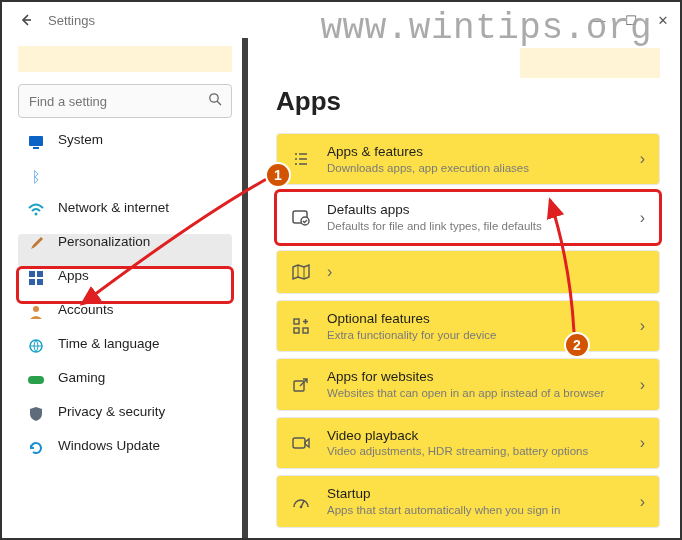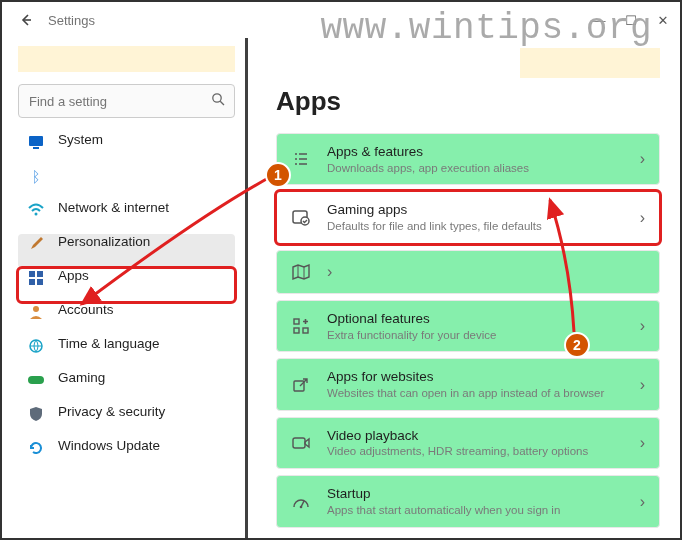--- a/index.html
+++ b/index.html
@@ -3,35 +3,35 @@
 <meta charset="utf-8">
 <style>
   * { box-sizing: border-box; margin: 0; padding: 0; }
   body { width: 682px; height: 540px; font-family: "Segoe UI", Arial, sans-serif; background: #fff; border: 2px solid #333; position: relative; overflow: hidden; }
   .titlebar { display: flex; align-items: center; height: 36px; padding: 0 10px; }
   .back-btn { width: 28px; height: 28px; display: flex; align-items: center; justify-content: center; font-size: 16px; color: #444; }
   .title { font-size: 13px; color: #737373; margin-left: 8px; }
   .win-controls { margin-left: auto; display: flex; gap: 18px; color: #555; font-size: 13px; }
   .win-controls span { width: 14px; text-align: center; }
   .content { display: flex; height: calc(100% - 36px); }
-  .sidebar { width: 246px; padding: 8px 10px 8px 16px; border-right: 3px solid #404040; }
+  .sidebar { width: 246px; padding: 8px 10px 8px 16px; border-right: 6px solid #404040; }
   .redact-s { height: 26px; background: #fff4d6; margin-bottom: 6px; }
   .search-wrap { position: relative; margin: 12px 0 14px; }
   .search { width: 100%; height: 34px; border: 1px solid #ccc; border-radius: 4px; padding: 0 34px 0 10px; font-size: 13px; background: #fafafa; }
   .search-icon { position: absolute; right: 10px; top: 8px; color: #666; font-size: 15px; }
   .nav { list-style: none; }
   .nav-item { display: flex; align-items: flex-start; height: 34px; padding: 0 8px; border-radius: 4px; font-size: 13.5px; color: #1f1f1f; cursor: pointer; position: relative; }
   .nav-item .ic { width: 20px; height: 20px; margin-right: 12px; display: flex; align-items: center; justify-content: center; font-size: 15px; }
   .nav-item.active { background: #eaeaea; }
   .nav-item.highlighted { outline: 3px solid #e02020; outline-offset: -1px; }
   .main { flex: 1; padding: 10px 20px 10px 28px; overflow: hidden; }
   .main-redact { height: 30px; width: 140px; background: #fff4d6; margin-left: auto; margin-bottom: 8px; }
   .page-title { font-size: 26px; font-weight: 600; color: #222; margin-bottom: 16px; }
   .cards { display: flex; flex-direction: column; gap: 6px; }
-  .card { display: flex; align-items: center; background: #86efac; border: 1px solid #e8e8e8; border-radius: 4px; padding: 9px 14px 9px 12px; cursor: pointer; }
+  .card { display: flex; align-items: center; background: #fde047; border: 1px solid #e8e8e8; border-radius: 4px; padding: 9px 14px 9px 12px; cursor: pointer; }
   .card.hl { outline: 3px solid #e02020; outline-offset: -1px; background: #fff; }
   .card-ic { width: 24px; height: 24px; margin-right: 14px; color: #444; display: flex; align-items: center; justify-content: center; }
   .card-txt { flex: 1; }
   .card-title { font-size: 13.5px; color: #1f1f1f; line-height: 1.3; }
   .card-sub { font-size: 11.5px; color: #7a7a7a; line-height: 1.3; }
   .chev { color: #666; }
   .watermark { position: absolute; top: 6px; right: 28px; font-size: 36px; font-family: Liberation Mono, monospace; color: rgba(100,100,100,0.55); letter-spacing: 0.5px; pointer-events: none; text-shadow: 0 0 2px #fff; }
   .badge { position: absolute; width: 26px; height: 26px; border-radius: 50%; background: #d35400; border: 2px solid #fff; color: #fff; font-weight: 700; font-size: 14px; display: flex; align-items: center; justify-content: center; z-index: 10; }
   .badge1 { top: 160px; left: 263px; }
   .badge2 { top: 330px; left: 562px; }
@@ -175,21 +175,21 @@
 
       <div class="card hl">
         <span class="card-ic">
             <svg width="20" height="18" viewBox="0 0 20 18">
               <rect x="2" y="2" width="14" height="12" rx="2" stroke="#555" stroke-width="1.5" fill="none"></rect>
               <circle cx="14" cy="12" r="4" fill="#fff" stroke="#555" stroke-width="1.5"></circle>
               <path d="M12 12l1.5 1.5L16 11" stroke="#555" stroke-width="1.4" fill="none"></path>
             </svg>
           </span>
         <div class="card-txt">
-            <div class="card-title">Gaming apps</div>
+            <div class="card-title">Defaults apps</div>
             <div class="card-sub">Defaults for file and link types, file defaults</div>
           </div>
         <span class="chev">›</span>
       </div>
 
       <div class="card">
         <span class="card-ic">
             <svg width="20" height="18" viewBox="0 0 20 18">
               <path d="M2 4l5-2 6 2 5-2v12l-5 2-6-2-5 2z" stroke="#555" stroke-width="1.4" fill="none"></path>
               <path d="M7 2v12M13 4v12" stroke="#555" stroke-width="1"></path>

